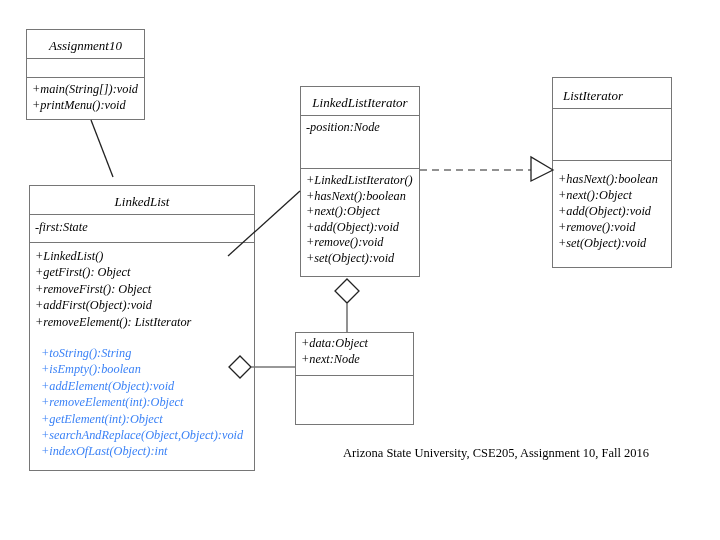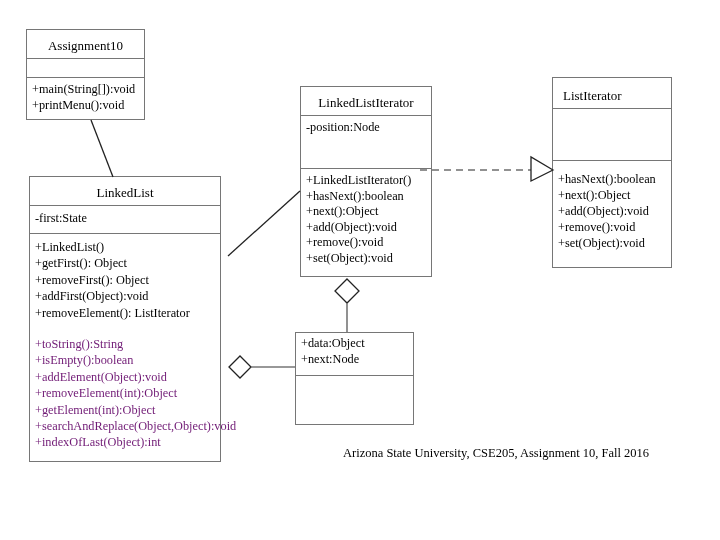--- a/index.html
+++ b/index.html
@@ -10,39 +10,40 @@
     height: 540px;
     background: #ffffff;
     overflow: hidden;
     font-family: "Liberation Serif", serif;
     color: #000000;
   }
   .box {
     position: absolute;
     border: 1.5px solid #767676;
     background: #ffffff;
+    font-style: italic;
   }
   .title {
     display: flex;
     justify-content: center;
     align-items: flex-end;
     padding-bottom: 4px;
     font-size: 13px;
     border-bottom: 1.5px solid #767676;
     white-space: nowrap;
   }
   .title.left { justify-content: flex-start; padding-left: 10px; }
   .sec { border-bottom: 1.5px solid #767676; }
   .line {
     font-size: 12.3px;
     line-height: 16px;
     padding-left: 5px;
     white-space: nowrap;
   }
-  .red { color: #701a75; }
+  .red { color: #3b82f6; margin-left: 6px; }
   .ll .line { line-height: 16.4px; }
   .lli-m .line { line-height: 15.6px; }
   .spacer { height: 15px; }
   svg.overlay {
     position: absolute;
     left: 0; top: 0;
     width: 720px; height: 540px;
     pointer-events: none;
   }
   .caption {
@@ -66,21 +67,21 @@
 
   <div class="box" style="left:26px;top:29px;width:119px;height:91px">
     <div class="title" style="height:29px">Assignment10</div>
     <div class="sec" style="height:19px"></div>
     <div style="padding-top:3px">
       <div class="line">+main(String[]):void</div>
       <div class="line">+printMenu():void</div>
     </div>
   </div>
 
-  <div class="box ll" style="left:29px;top:176px;width:192px;height:286px">
+  <div class="box ll" style="left:29px;top:185px;width:226px;height:286px">
     <div class="title" style="height:29px">LinkedList</div>
     <div class="sec" style="height:28px;padding-top:4px">
       <div class="line">-first:State</div>
     </div>
     <div style="padding-top:5px">
       <div class="line">+LinkedList()</div>
       <div class="line">+getFirst(): Object</div>
       <div class="line">+removeFirst(): Object</div>
       <div class="line">+addFirst(Object):void</div>
       <div class="line">+removeElement(): ListIterator</div>
@@ -88,21 +89,21 @@
       <div class="line red">+toString():String</div>
       <div class="line red">+isEmpty():boolean</div>
       <div class="line red">+addElement(Object):void</div>
       <div class="line red">+removeElement(int):Object</div>
       <div class="line red">+getElement(int):Object</div>
       <div class="line red">+searchAndReplace(Object,Object):void</div>
       <div class="line red">+indexOfLast(Object):int</div>
     </div>
   </div>
 
-  <div class="box" style="left:300px;top:86px;width:132px;height:191px">
+  <div class="box" style="left:300px;top:86px;width:120px;height:191px">
     <div class="title" style="height:29px">LinkedListIterator</div>
     <div class="sec" style="height:53px;padding-top:3px">
       <div class="line">-position:Node</div>
     </div>
     <div class="lli-m" style="padding-top:4px">
       <div class="line">+LinkedListIterator()</div>
       <div class="line">+hasNext():boolean</div>
       <div class="line">+next():Object</div>
       <div class="line">+add(Object):void</div>
       <div class="line">+remove():void</div>

